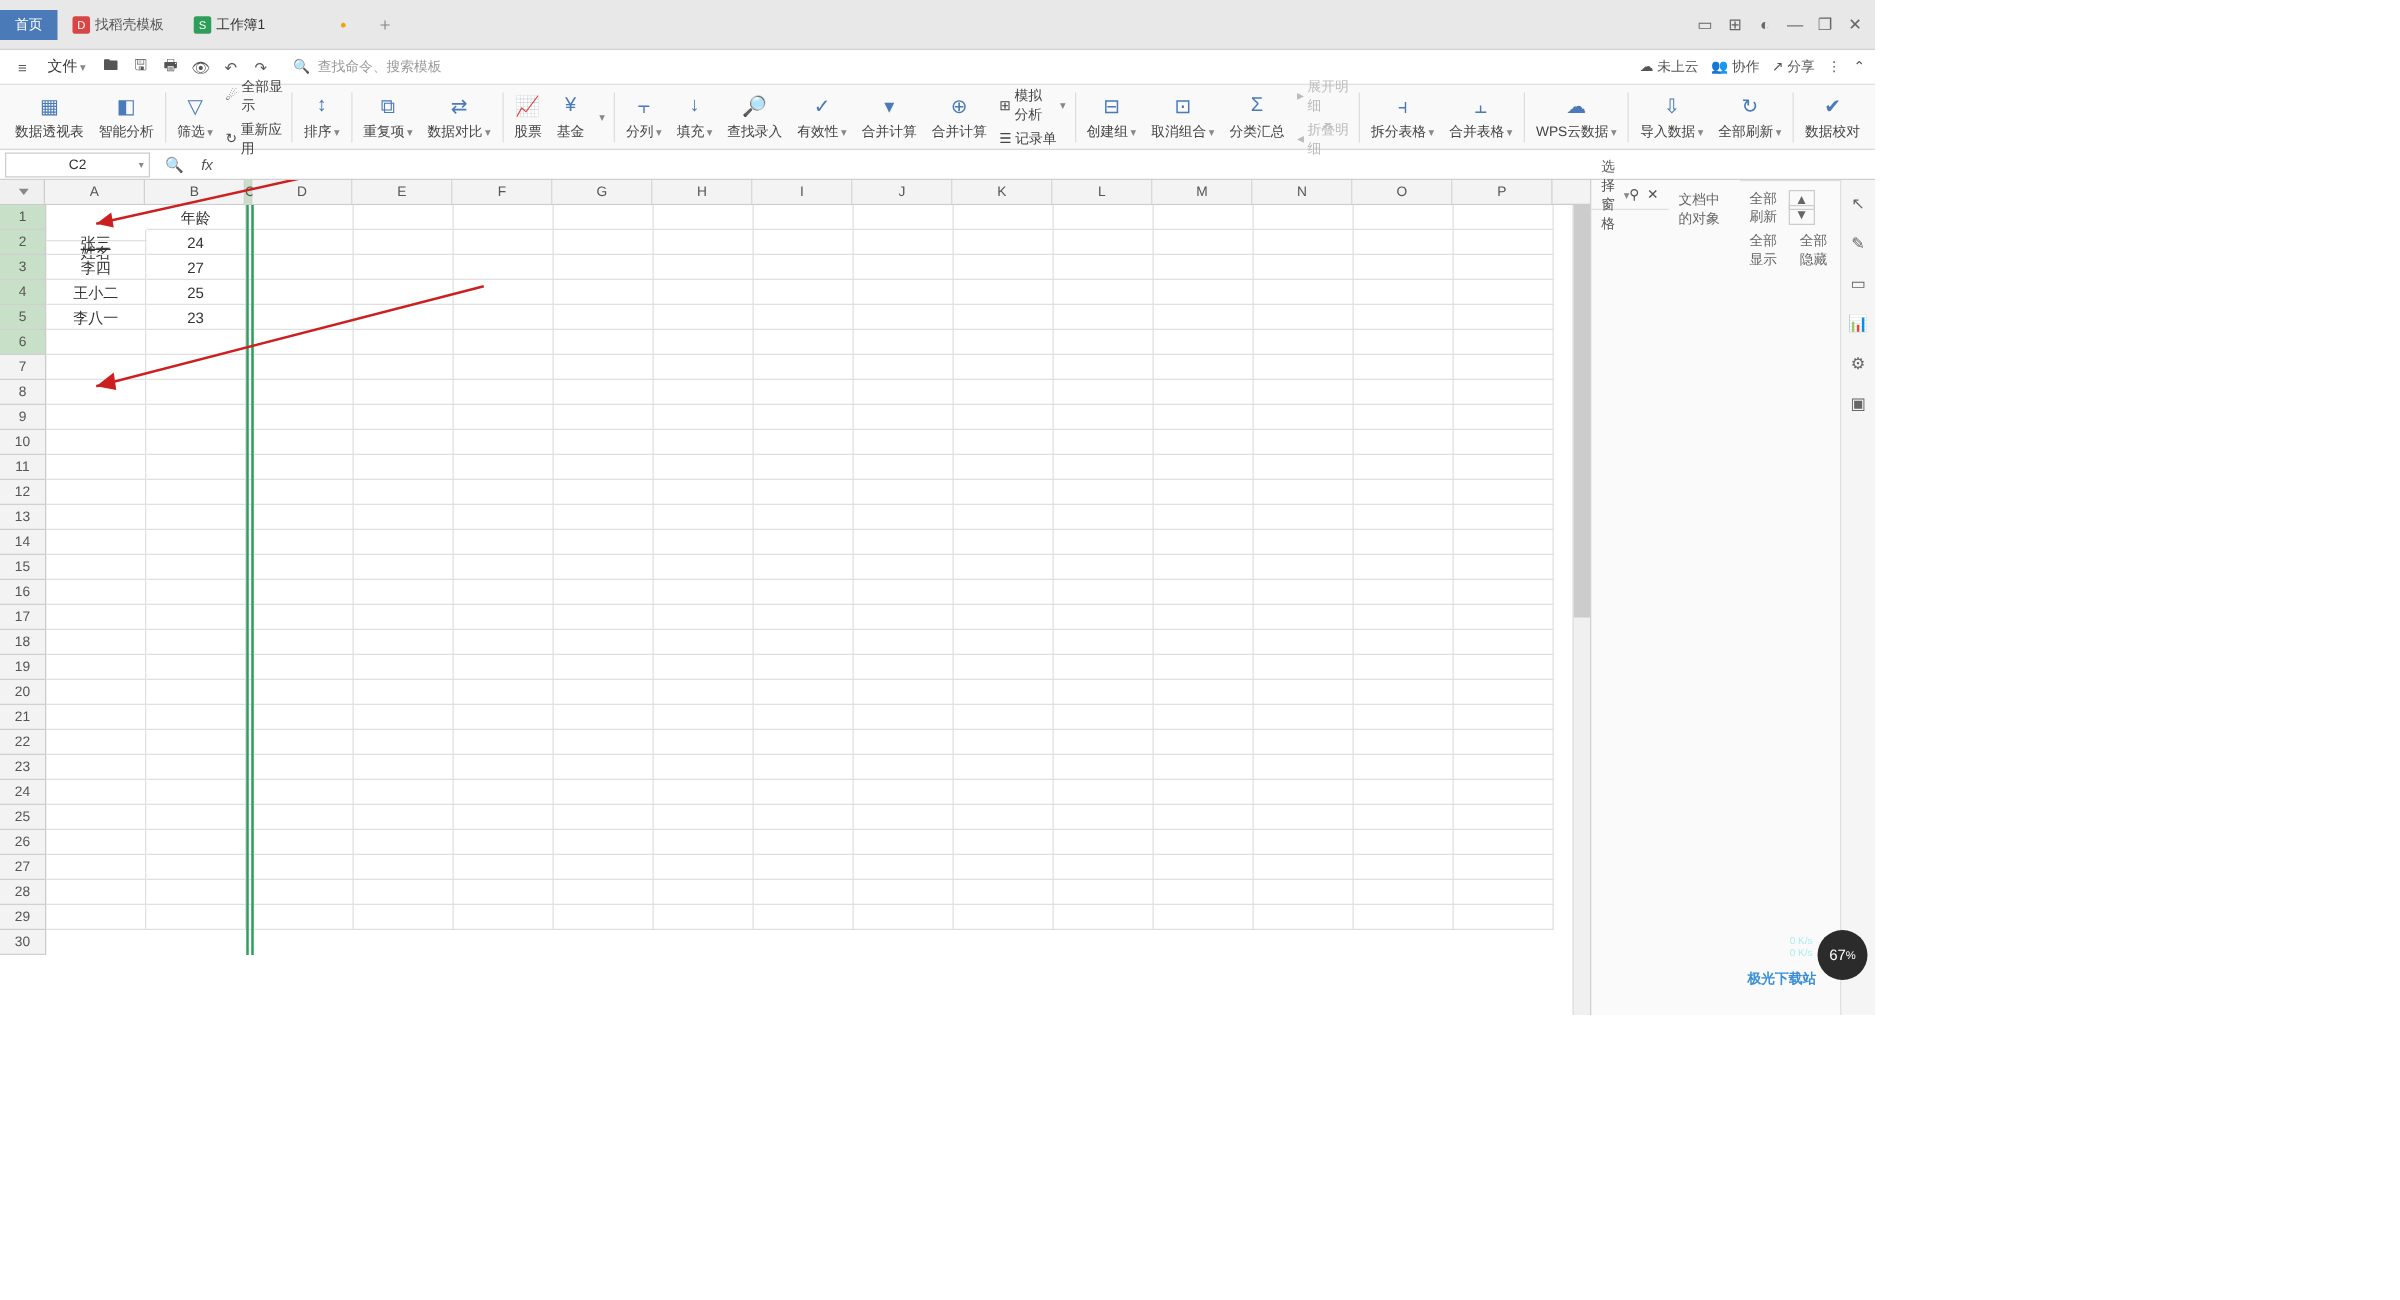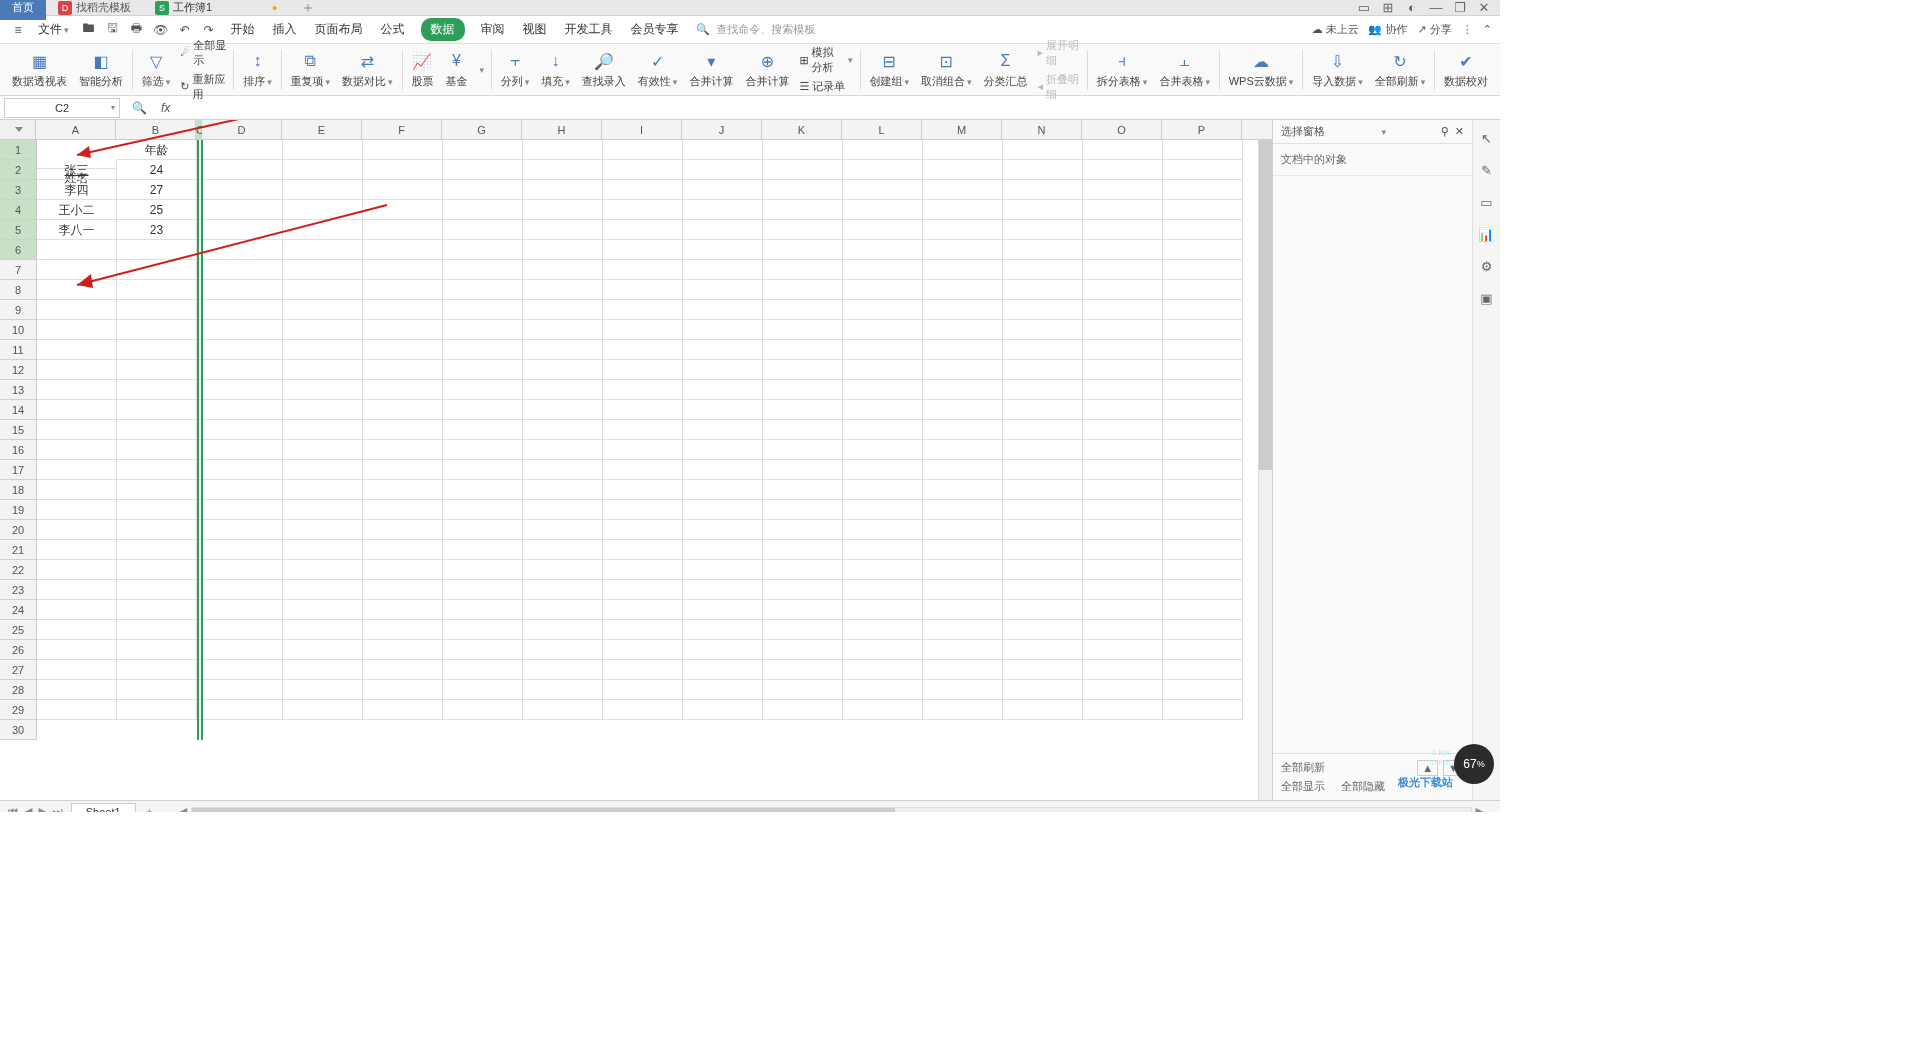--- a/index.html
+++ b/index.html
@@ -1,19 +1,19 @@
 <!DOCTYPE html>
 <html><head>
 <meta charset="utf-8">
 <style>
 * { margin: 0; padding: 0; box-sizing: border-box; font-family: "Microsoft YaHei", Arial, sans-serif; }
 body { background: #fff; font-size: 12px; color: #333; overflow: hidden; width: 1500px; height: 812px; position: relative; }
 
 
-.top-tabs { height: 16px; background: #e8e8e8; display: flex; align-items: center; border-bottom: 1px solid #d0d0d0; }
+.top-tabs { height: 40px; background: #e8e8e8; display: flex; align-items: center; border-bottom: 1px solid #d0d0d0; }
 .top-tab { display: flex; align-items: center; padding: 0 12px; height: 24px; font-size: 11px; cursor: pointer; }
 .top-tab.home { background: #4a7ab8; color: #fff; }
 .top-tab.template { color: #555; }
 .top-tab.template .icon { width: 14px; height: 14px; background: #d94545; border-radius: 2px; margin-right: 4px; display: inline-block; color:#fff; text-align:center; font-size:9px; line-height:14px; }
 .top-tab.workbook .icon { width: 14px; height: 14px; background: #2e9e5b; border-radius: 2px; margin-right: 4px; display: inline-block; color:#fff; text-align:center; font-size:9px; line-height:14px; }
 .top-tab.workbook { position: relative; }
 .top-tab .dot { color: #f0a500; margin-left: 60px; font-size: 14px; }
 .top-tab.add { font-size: 14px; color: #888; }
 .top-right-icons { margin-left: auto; display: flex; gap: 8px; padding-right: 8px; }
 .top-right-icons span { width: 16px; height: 16px; display: inline-flex; align-items:center; justify-content:center; color: #666; cursor:pointer; font-size:13px; }
@@ -65,21 +65,21 @@
 .cell { border-right: 1px solid #e0e0e0; border-bottom: 1px solid #e0e0e0; font-size: 12px; text-align: center; line-height: 20px; }
 .cell.title { color: #d94545; text-align:center; }
 .col-sel-border { position: absolute; top: 0; border-left: 2px solid #2e9e5b; border-right: 2px solid #2e9e5b; height: 100%; pointer-events: none; }
 
 
 .arrow { position: absolute; pointer-events: none; }
 .arrow-line { stroke: #cc2020; stroke-width: 2; fill: none; }
 .arrow-head { fill: #cc2020; }
 
 
-.sel-pane { width: 200px; border-left: 1px solid #d0d0d0; display: flex; flex-direction: column; background: #fafafa; }
+.sel-pane { width: 200px; border-left: 1px solid #d0d0d0; display: flex; flex-direction: row; background: #fafafa; }
 .sel-pane-hdr { height: 24px; display:flex; align-items:center; padding:0 8px; font-size:11px; color:#555; justify-content:space-between; border-bottom:1px solid #e0e0e0; }
 .sel-pane-hdr .icons { display:flex; gap:6px; }
 .sel-pane-sub { padding: 8px; font-size: 11px; color: #666; border-bottom: 1px solid #e8e8e8; }
 .sel-pane-body { flex:1; }
 .sel-pane-foot { border-top: 1px solid #e0e0e0; padding: 6px 8px; font-size: 11px; color: #666; }
 .sel-pane-foot .row1 { display:flex; align-items:center; justify-content:space-between; margin-bottom:4px; }
 .sel-pane-foot .row2 { display:flex; gap: 16px; }
 
 
 .tool-strip { width: 28px; border-left: 1px solid #e0e0e0; display:flex; flex-direction:column; align-items:center; gap:12px; padding-top:8px; background:#f5f5f5; }
@@ -143,31 +143,20 @@
 <div class="menu-bar">
   <div class="menu-left">
     <span class="icon-btn">≡</span>
     <span class="menu-item"><span>文件</span><span class="caret">▾</span></span>
     <span class="icon-btn">🖿</span>
     <span class="icon-btn">🖫</span>
     <span class="icon-btn">🖶</span>
     <span class="icon-btn">👁</span>
     <span class="icon-btn">↶</span>
     <span class="icon-btn">↷</span>
-  </div>
-  <div class="menu-tabs">
-    <span>开始</span>
-    <span>插入</span>
-    <span>页面布局</span>
-    <span>公式</span>
-    <span class="active">数据</span>
-    <span>审阅</span>
-    <span>视图</span>
-    <span>开发工具</span>
-    <span>会员专享</span>
   </div>
   <div class="menu-search">
     <span>🔍</span>
     <span>查找命令、搜索模板</span>
   </div>
   <div class="menu-right">
     <div class="m-item">
         <span>☁</span>
         <span>未上云</span>
       </div>

